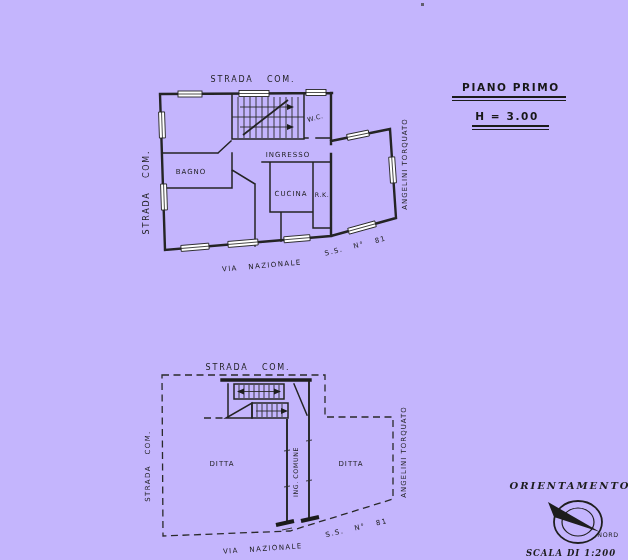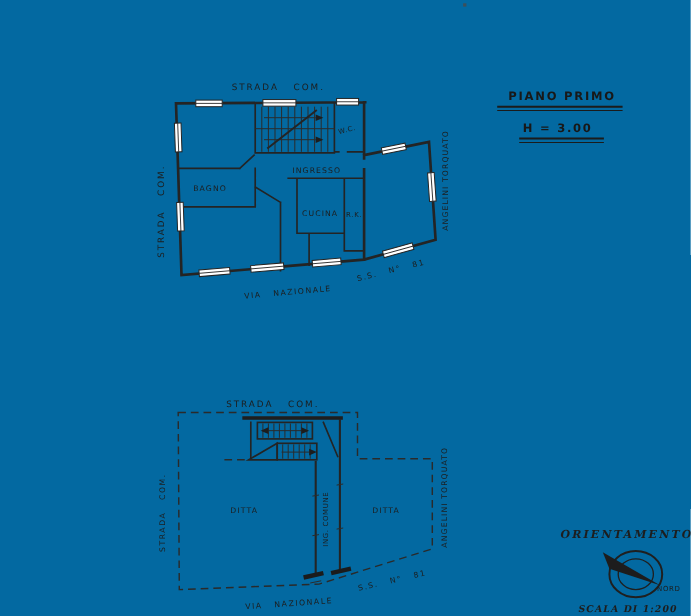--- a/index.html
+++ b/index.html
@@ -1,16 +1,16 @@
 <!DOCTYPE html>
 <html><head>
 <meta charset="utf-8">
 <style>
   html,body{margin:0;padding:0;background:#ffffff;}
-  .page{position:relative;width:628px;height:560px;background:#0369a1;overflow:hidden;}
+  .page{position:relative;width:628px;height:560px;background:#c4b5fd;overflow:hidden;}
   svg{display:block;}
   .wall{stroke:#242424;fill:none;stroke-width:2.4;stroke-linecap:square;stroke-linejoin:miter;}
   .walli{stroke:#242424;fill:none;stroke-width:1.5;stroke-linecap:square;}
   .wallt{stroke:#1e1e1e;fill:none;stroke-width:3.4;stroke-linecap:square;}
   .thin{stroke:#2b2b2b;fill:none;stroke-width:0.9;stroke-linecap:butt;}
   .dash{stroke:#2a2a2a;fill:none;stroke-width:1.3;stroke-dasharray:7 4.5;stroke-linecap:butt;}
   .thresh{stroke:#1b1b1b;fill:none;stroke-width:4;stroke-linecap:butt;}
   .winr{fill:#ffffff;stroke:#242424;stroke-width:0.9;}
   .winl{stroke:#242424;stroke-width:0.8;}
   .ink{fill:#1d1d1d;}

